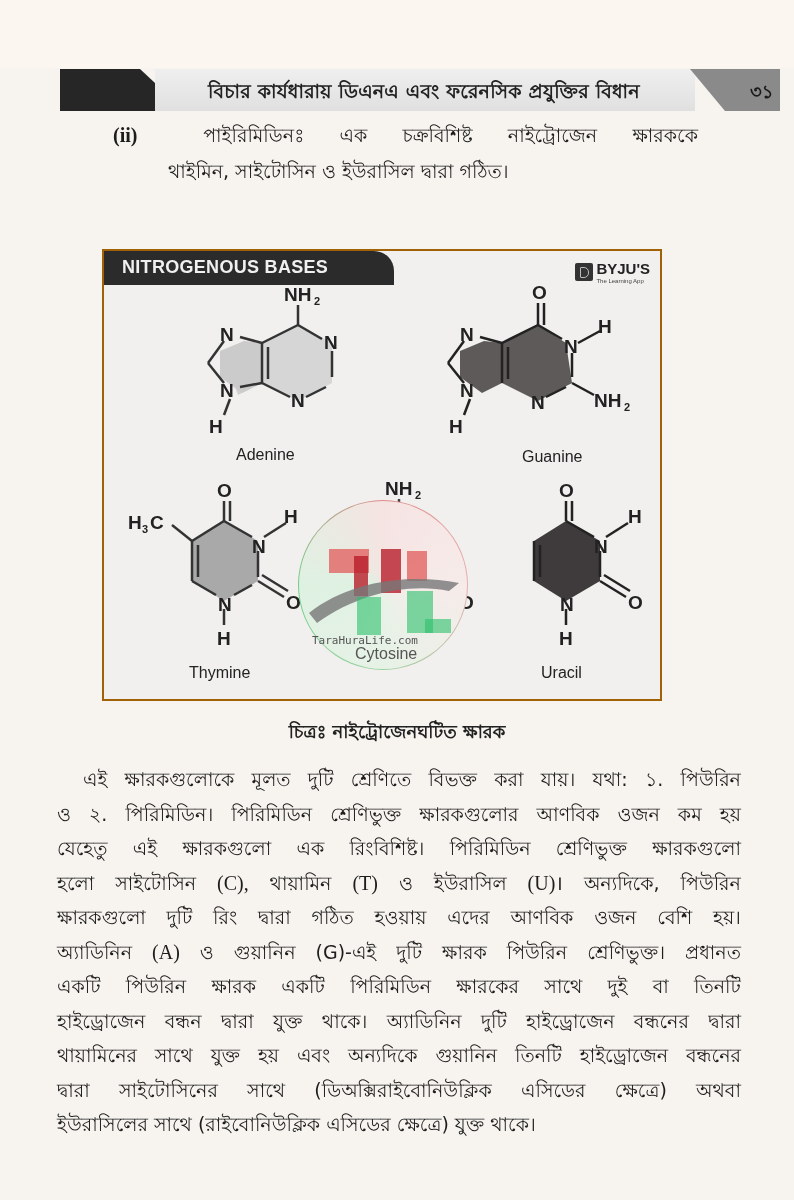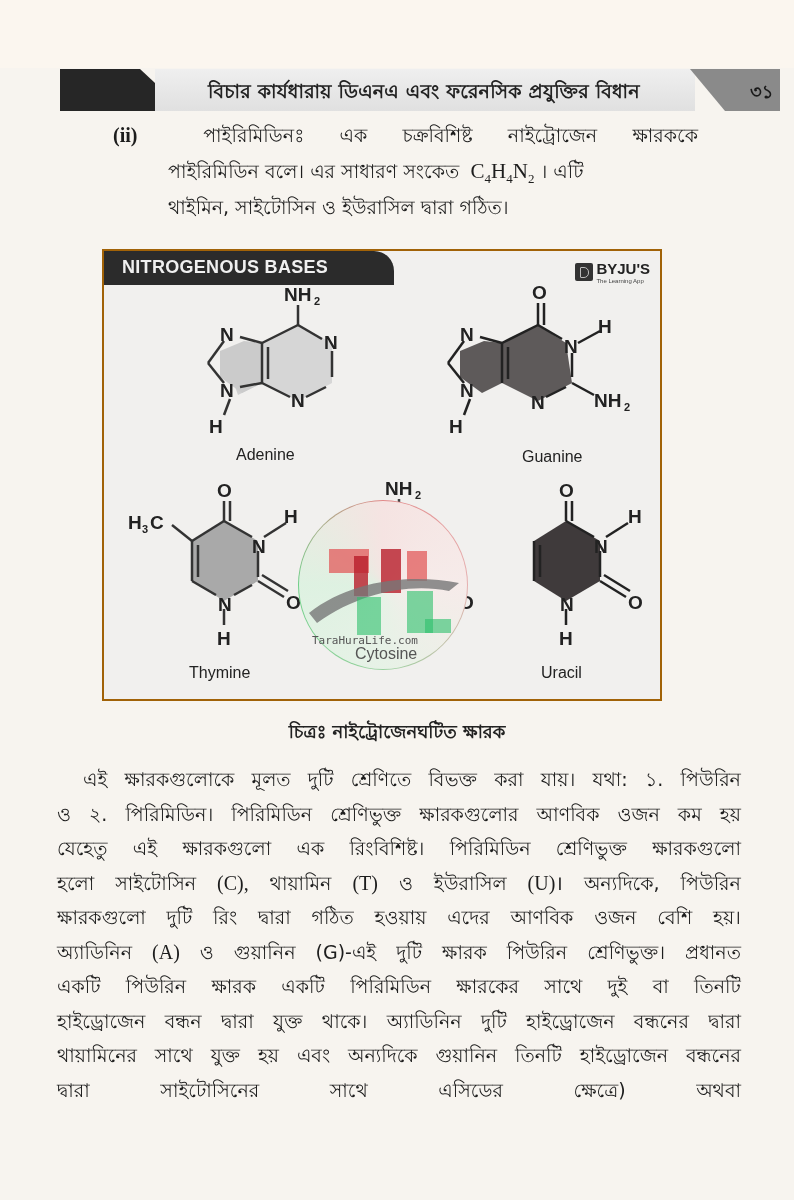--- a/index.html
+++ b/index.html
@@ -103,25 +103,20 @@
 <div class="intro">
   <div class="line">
     <div class="justified">
       <span class="label">(ii)</span>
       <span>পাইরিমিডিনঃ</span>
       <span>এক</span>
       <span>চক্রবিশিষ্ট</span>
       <span>নাইট্রোজেন</span>
       <span>ক্ষারককে</span>
     </div>
-  </div>
-  <div class="line indent">
-    <span>পাইরিমিডিন বলে। এর সাধারণ সংকেত</span>
-    <span class="formula">&nbsp;<span>C</span><sub>4</sub><span>H</span><sub>4</sub><span>N</span><sub>2</sub></span>
-    <span>। এটি</span>
   </div>
   <div class="line indent">থাইমিন, সাইটোসিন ও ইউরাসিল দ্বারা গঠিত।</div>
 </div>
 
 <div class="figure">
   <div class="fig-banner">NITROGENOUS BASES</div>
   <div class="byju">
     <div class="logo-box"></div>
     <div>
       <span class="brand">BYJU'S</span>
@@ -393,17 +388,21 @@
       <span>অন্যদিকে</span>
       <span>গুয়ানিন</span>
       <span>তিনটি</span>
       <span>হাইড্রোজেন</span>
       <span>বন্ধনের</span>
   </div>
   <div class="pline">
     <span>দ্বারা</span>
       <span>সাইটোসিনের</span>
       <span>সাথে</span>
+      <span>(ডিঅক্সিরাইবোনিউক্লিক</span>
       <span>এসিডের</span>
       <span>ক্ষেত্রে)</span>
       <span>অথবা</span>
   </div>
+  <div class="pline last">
+    <span>ইউরাসিলের সাথে (রাইবোনিউক্লিক এসিডের ক্ষেত্রে) যুক্ত থাকে।</span>
+  </div>
 </div>
 
 </body></html>

